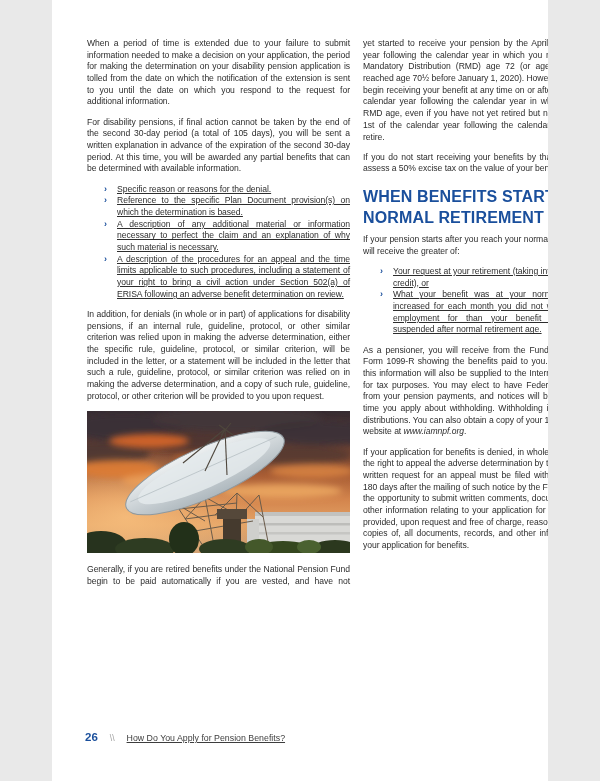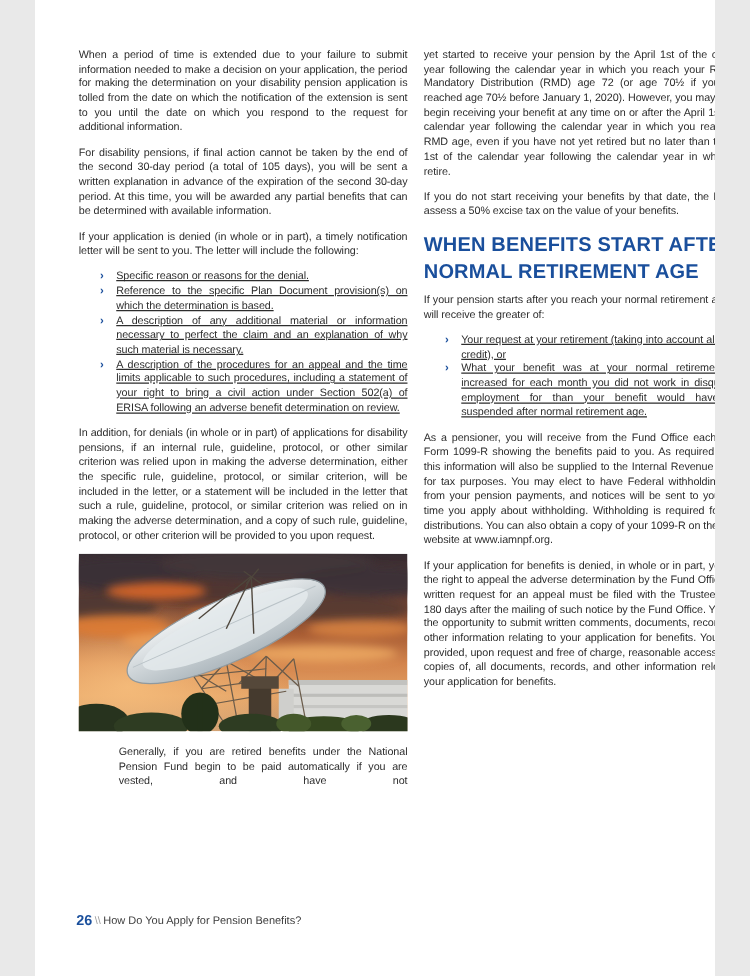--- a/index.html
+++ b/index.html
@@ -1,50 +1,49 @@
 <!DOCTYPE html>
 <html><head>
 <meta charset="utf-8">
 <style>
   html,body{margin:0;padding:0;background:#e9e9e9;}
   .page{
-    position:relative;width:544px;height:781px;background:#ffffff;
+    position:relative;width:496px;height:781px;background:#ffffff;
     font-family:"Liberation Sans",sans-serif;color:#2d2d2d;overflow:hidden;
     margin:0 auto;
   }
   .columns{position:absolute;top:38px;left:35px;display:flex;gap:13px;}
   .col{width:263px;font-size:8.6px;line-height:1.36;text-align:justify;letter-spacing:-0.05px;}
   .col p{margin:0 0 8.5px 0;}
-  p.cont{text-align-last:justify;margin-left:32px;}
+  p.cont{text-align-last:justify;}
   h2.sec{
     color:#1a4f9c;font-size:16px;font-weight:bold;line-height:1.28;
     letter-spacing:0.15px;margin:12px 0 6px 0;text-align:left;text-align-last:left;
   }
   ul.arrows{list-style:none;margin:0 0 8.5px 0;padding:0 0 0 17px;}
   ul.arrows li{display:flex;margin:0;}
   ul.arrows .marker{color:#1a4f9c;font-weight:bold;flex:0 0 13px;font-size:9px;line-height:1.3;}
   ul.arrows .btext{flex:1;text-align:justify;text-decoration:underline;}
   .photo{width:263px;height:142px;margin:2px 0 11px 0;display:block;}
-  .url{}
-  .footer{position:absolute;left:33px;top:731px;display:flex;align-items:flex-start;gap:2px;}
+  .url{font-style:italic;}
+  .footer{position:absolute;left:33px;top:731px;display:flex;align-items:flex-end;gap:12px;}
   .pagenum{color:#1a4f9c;font-weight:bold;font-size:11.5px;letter-spacing:0;}
   .sep{color:#9a9a9a;font-size:8.6px;}
-  .ftitle{color:#3d3d3d;font-size:8.8px;}
+  .ftitle{color:#3d3d3d;font-size:8.8px;text-decoration:underline;}
 </style>
 </head>
 <body>
 
 <div class="page">
 
   <div class="columns">
 
     <div class="col">
       <p>When a period of time is extended due to your failure to submit information needed to make a decision on your application, the period for making the determination on your disability pension application is tolled from the date on which the notification of the extension is sent to you until the date on which you respond to the request for additional information.</p>
       <p>For disability pensions, if final action cannot be taken by the end of the second 30-day period (a total of 105 days), you will be sent a written explanation in advance of the expiration of the second 30-day period. At this time, you will be awarded any partial benefits that can be determined with available information.</p>
-      <p>If your application is denied (in whole or in part), a timely notification letter will be sent to you. The letter will include the following:</p>
 
       <ul class="arrows">
         <li>
           <span class="marker">›</span>
           <span class="btext">Specific reason or reasons for the denial.</span>
         </li>
         <li>
           <span class="marker">›</span>
           <span class="btext">Reference to the specific Plan Document provision(s) on which the determination is based.</span>
         </li>

